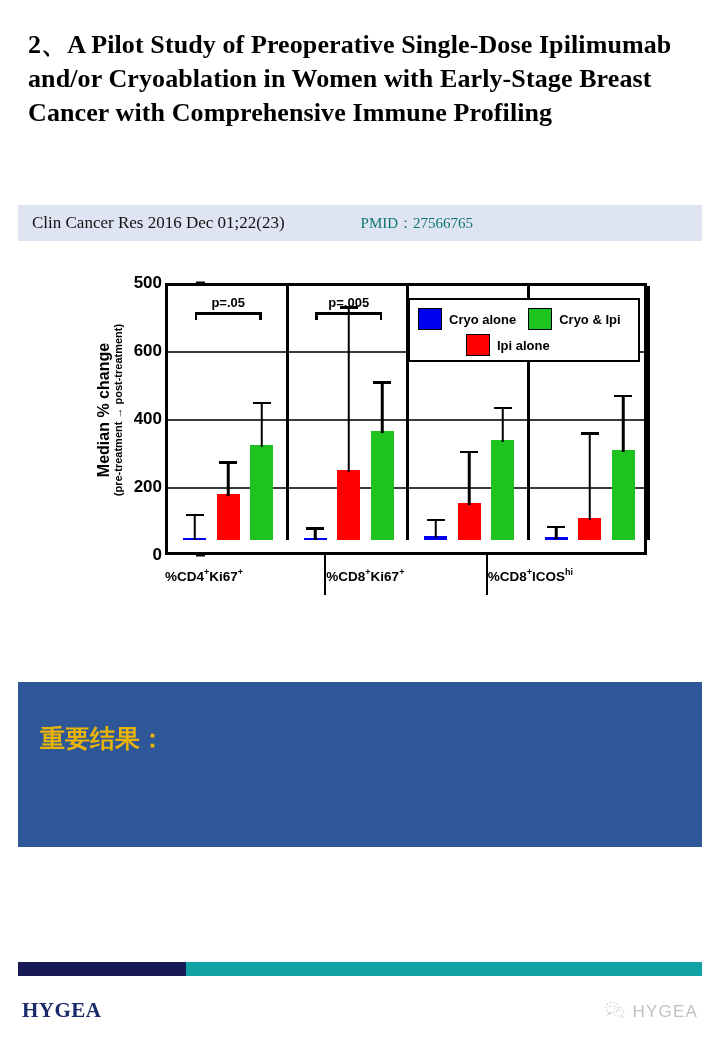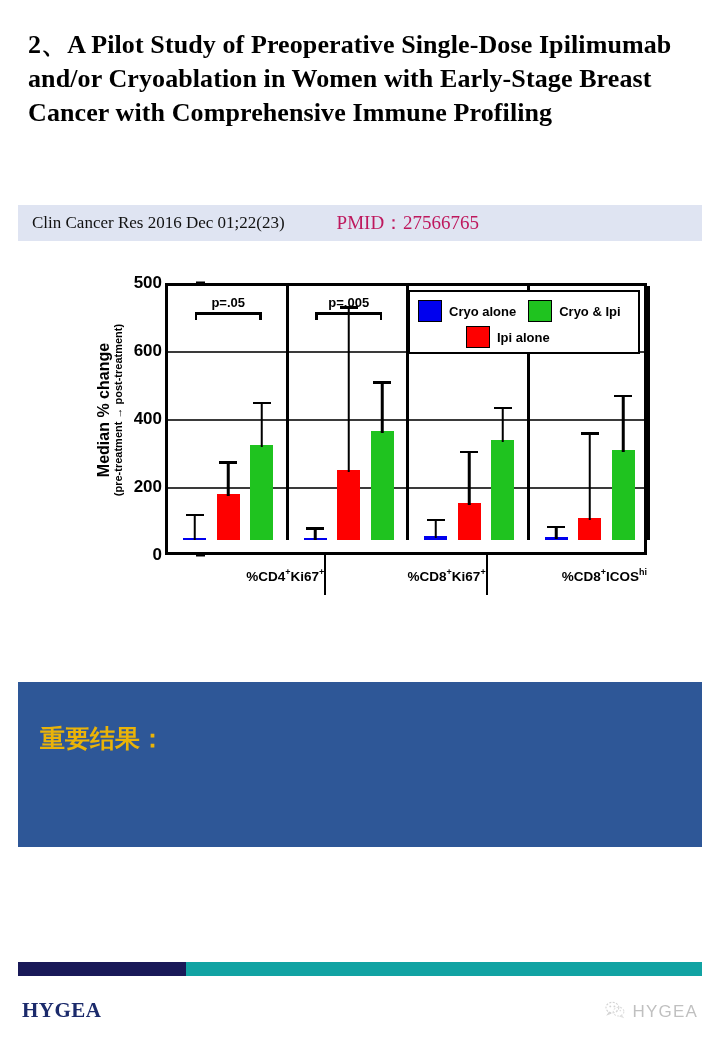--- a/index.html
+++ b/index.html
@@ -21,22 +21,22 @@
   .citation-bar{
     position:absolute;left:18px;top:205px;width:684px;height:36px;
     background:#dfe4f2;
     display:flex;align-items:center;
   }
   .citation-ref{
     font-family:"Liberation Serif", serif;font-size:17px;color:#111;
     margin-left:14px;
   }
   .citation-pmid{
-    font-family:"Liberation Serif", serif;font-size:19px;color:#be185d;
-    margin-left:52px;white-space:nowrap;
+    font-family:"Liberation Serif", serif;font-size:15px;color:#0f766e;
+    margin-left:76px;white-space:nowrap;
   }
 
   
   .figure{
     position:absolute;left:70px;top:262px;width:590px;height:360px;
   }
   .ylabel{
     position:absolute;left:-4px;top:0;width:40px;height:300px;
   }
   .ylabel-inner{
@@ -77,36 +77,36 @@
   .pbracket .pleft,.pbracket .pright{position:absolute;top:0;width:2.5px;height:8px;background:#000;}
   .pbracket .pleft{left:0;}
   .pbracket .pright{right:0;}
   .pbracket .plabel{
     position:absolute;left:0;right:0;top:-17px;text-align:center;
     font-size:13px;font-weight:bold;color:#000;white-space:nowrap;
   }
 
   
   .legend{
-    position:absolute;right:4px;top:4px;width:232px;height:64px;
+    position:absolute;right:4px;top:12px;width:232px;height:64px;
     border:2.5px solid #000;background:#fff;box-sizing:border-box;
     padding:6px 8px;
   }
   .legend-row{display:flex;align-items:center;height:26px;}
   .legend-item{display:flex;align-items:center;margin-right:12px;}
   .swatch{width:22px;height:20px;margin-right:7px;border:1px solid #000;}
   .legend-text{font-size:13px;font-weight:bold;color:#000;white-space:nowrap;}
 
   
   .xband{
     position:absolute;left:95px;top:293px;width:482px;height:40px;
     display:flex;
   }
   .xcell{
-    flex:1;display:flex;align-items:center;justify-content:flex-end;
+    flex:1;display:flex;align-items:center;justify-content:flex-start;
     border-right:2.5px solid #000;box-sizing:border-box;
   }
   .xcell:last-child{border-right:none;}
   .xlabel{font-size:13.5px;font-weight:bold;color:#000;white-space:nowrap;}
   .xlabel sup{font-size:9px;}
 
   
   .conclusion{
     position:absolute;left:18px;top:682px;width:684px;height:165px;
     background:#2e5797;

